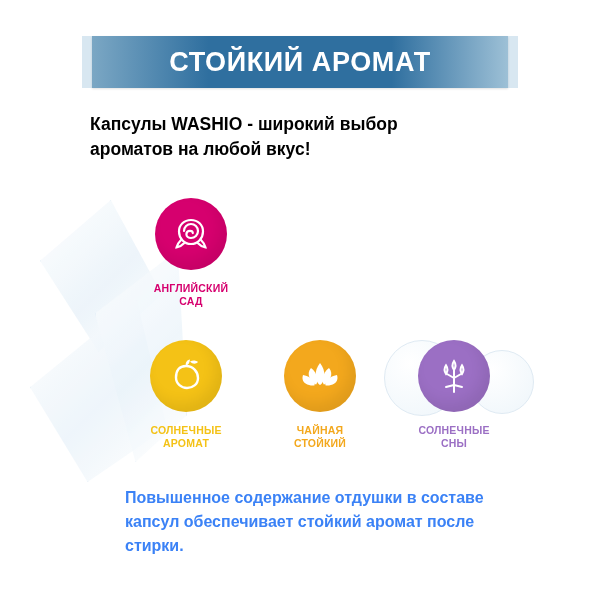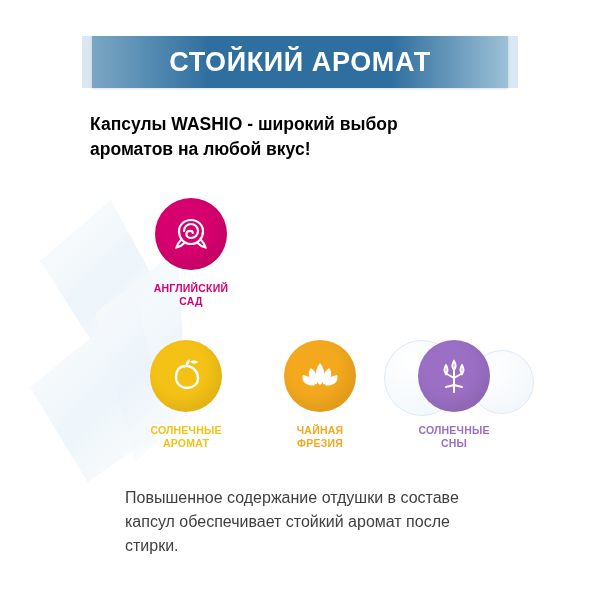--- a/index.html
+++ b/index.html
@@ -155,23 +155,24 @@
     letter-spacing: .2px;
   }
   .row + .row { margin-top: 26px; }
 
   
   .footer-text {
     position: absolute;
     left: 125px;
     top: 486px;
     width: 375px;
-    color: #404040;
+    color: #3b82f6;
     font-size: 16px;
     line-height: 24px;
+    font-weight: bold;
   }
 </style>
 </head>
 <body>
 
 <div id="page">
 
   <div class="bg-layer">
     <div class="leaf leaf1"></div>
     <div class="leaf leaf2"></div>
@@ -243,21 +244,21 @@
                 <path d="M14 13c3.5 2.5 5.5 6 6.2 10.2.5 3-.3 5.2-1 6.3-1.8-.4-5-3-6.6-6.6C11 19.3 11.5 15.8 14 13z"></path>
                 <path d="M32 13c-3.5 2.5-5.5 6-6.2 10.2-.5 3 .3 5.2 1 6.3 1.8-.4 5-3 6.6-6.6 1.6-3.6 1.1-7.1-1.4-9.9z"></path>
                 <path d="M6 20c4 .5 7.6 2.6 9.8 5.6 1.4 1.9 1.9 3.6 1.9 4.7-1.9.7-6 .3-9.1-1.8C5.4 26.4 5 23 6 20z"></path>
                 <path d="M40 20c-4 .5-7.6 2.6-9.8 5.6-1.4 1.9-1.9 3.6-1.9 4.7 1.9.7 6 .3 9.1-1.8 3.2-2.1 3.6-5.5 2.6-8.5z"></path>
               </g>
             </svg>
           </div>
         </div>
         <div class="label" style="color:#f3a81d">
           <div>ЧАЙНАЯ</div>
-          <div>ФРЕЗИЯ</div>
+          <div>СТОЙКИЙ</div>
         </div>
       </div>
 
       <div class="cell">
         <div class="bubble-wrap">
           <div class="ghost-bubble gb-a"></div>
           <div class="ghost-bubble gb-b"></div>
           <div class="disc" style="background:#9b6fc4">
             <svg width="44" height="44" viewBox="0 0 44 44">
               <g stroke="#ffffff" stroke-width="2" stroke-linecap="round" fill="none">

